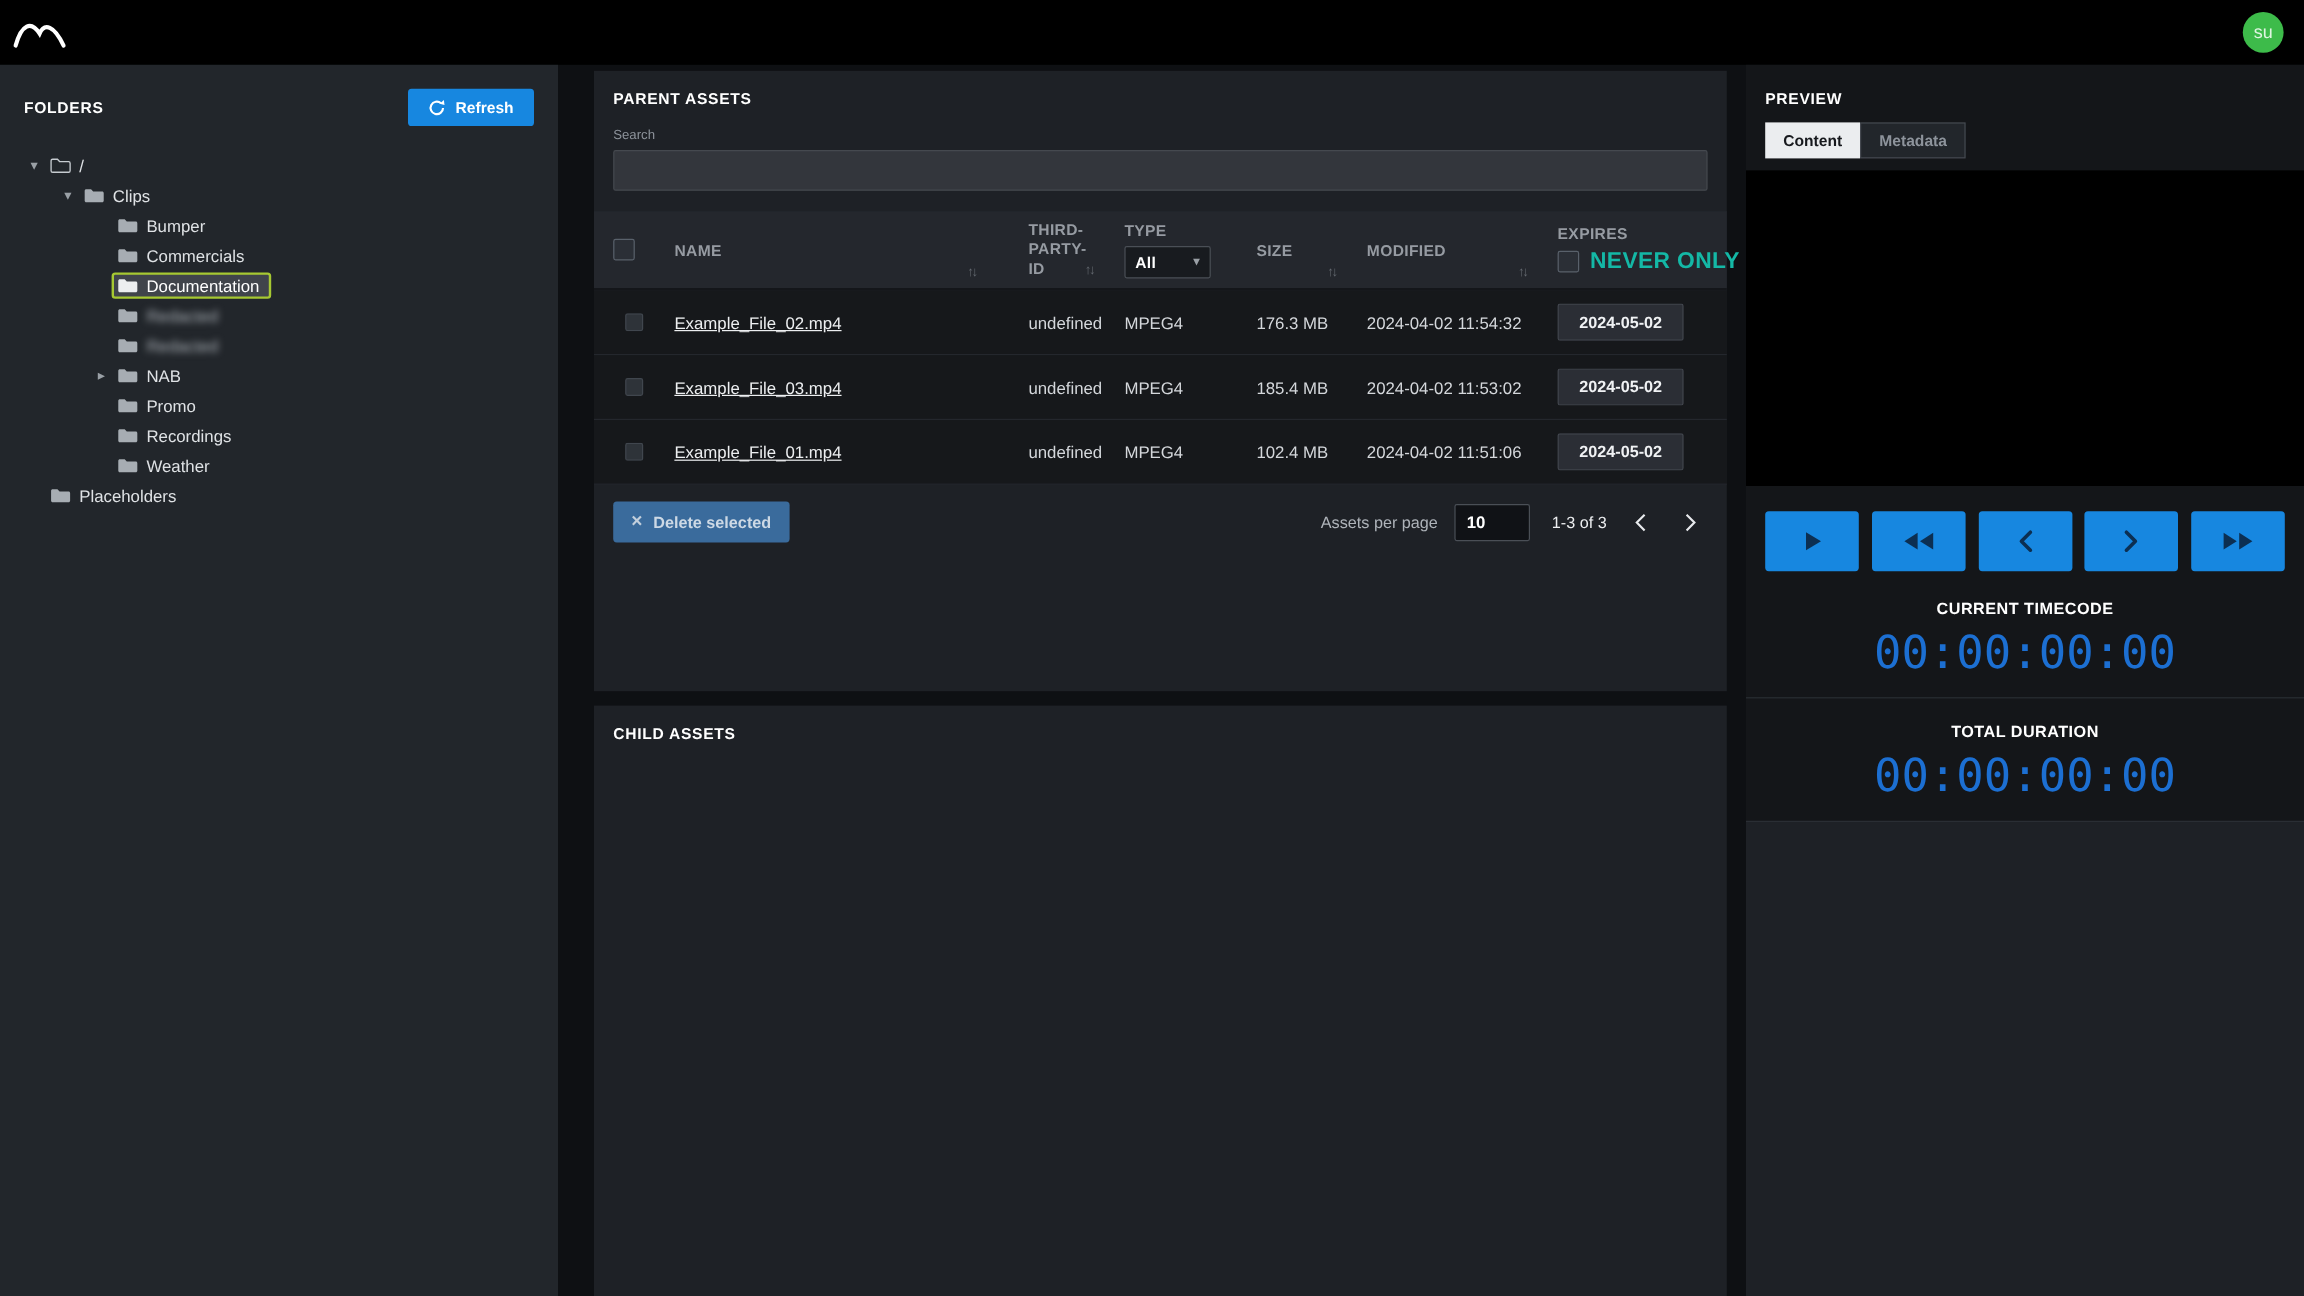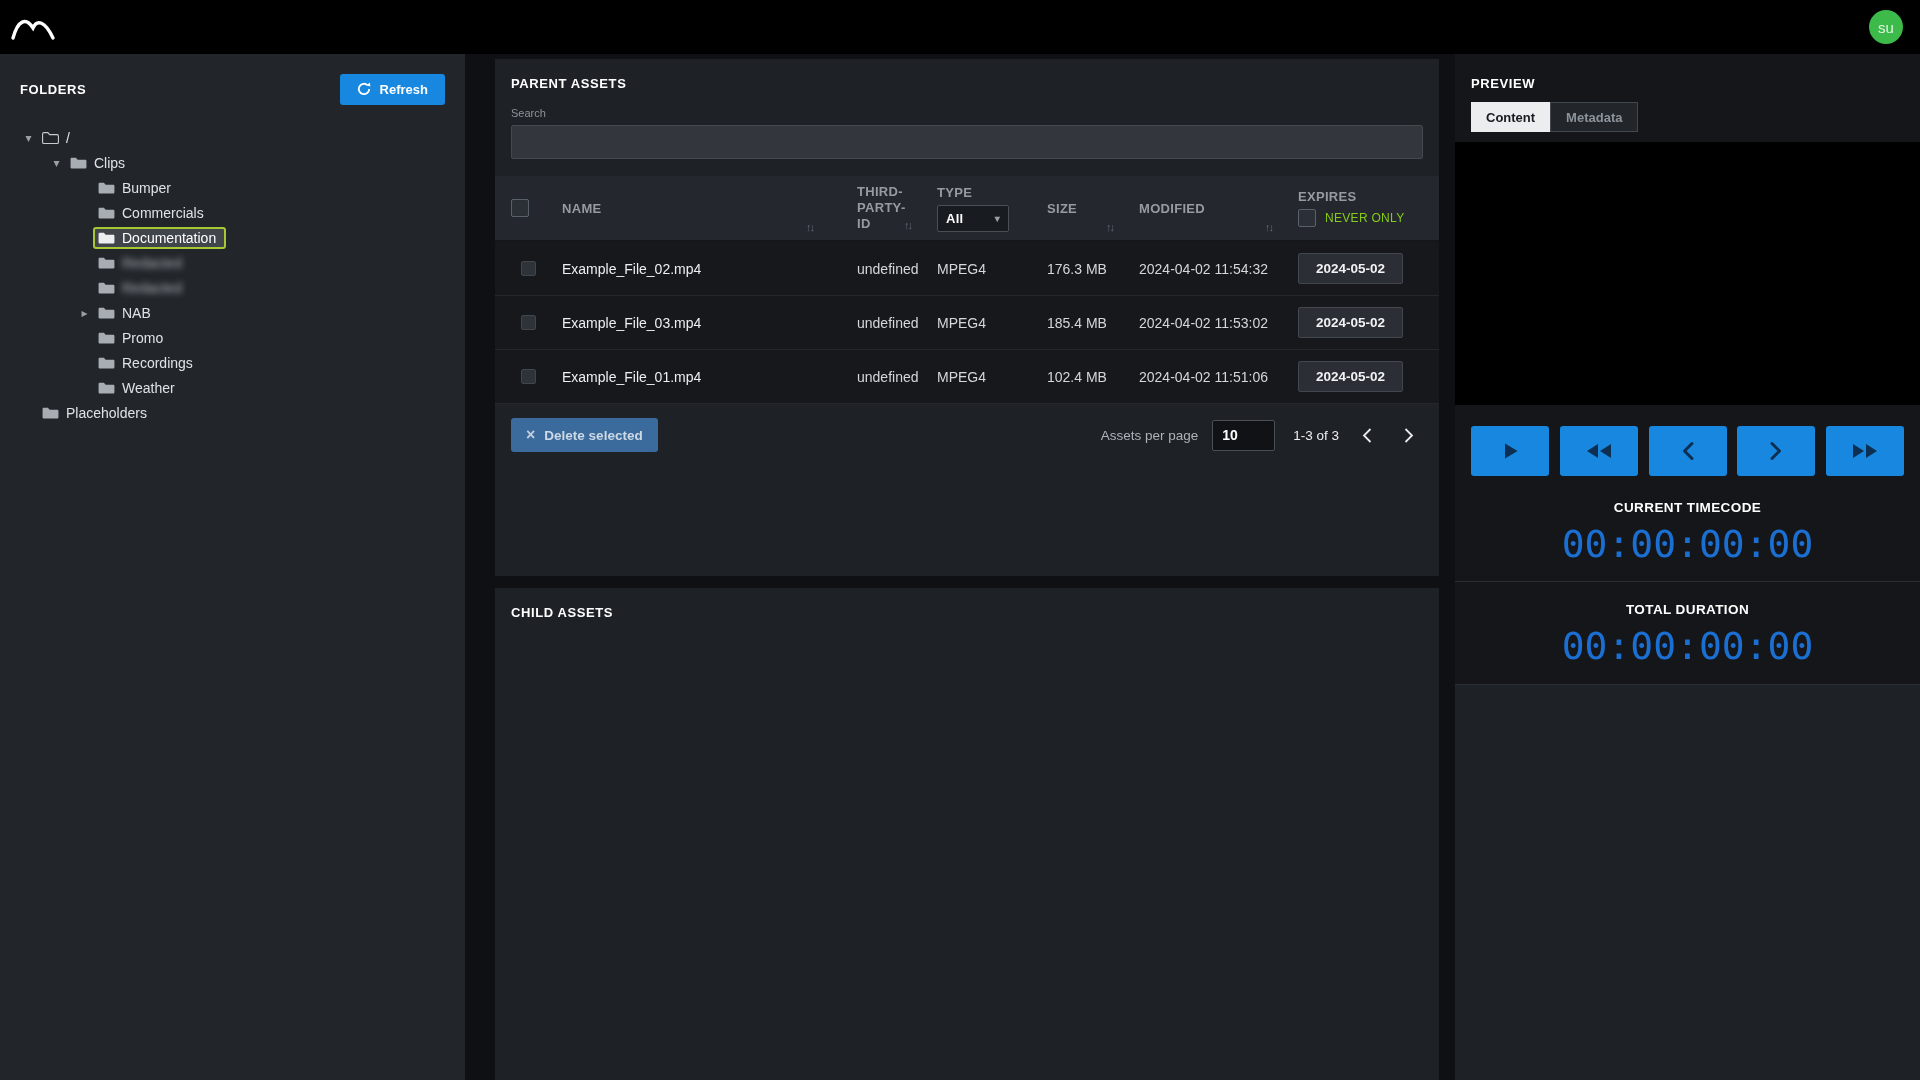--- a/index.html
+++ b/index.html
@@ -15,21 +15,21 @@
 .nav-item.active{color:#fff;}
 .nav-item.active::after{content:"";position:absolute;left:21px;right:21px;bottom:0;height:3px;background:#1787e0;}
 .avatar{margin-left:auto;align-self:center;margin-right:17px;width:34px;height:34px;border-radius:50%;background:#3dbb4a;color:#dff5e1;display:flex;align-items:center;justify-content:center;font-size:15px;cursor:pointer;flex-shrink:0;}
 
 .layout{display:flex;height:calc(100% - 54px);}
 
 
 .folders-panel{width:465px;flex-shrink:0;background:#22262b;display:flex;flex-direction:column;}
 .folders-header{display:flex;align-items:center;justify-content:space-between;padding:20px 20px 8px 20px;}
 .panel-title{font-size:13px;font-weight:bold;letter-spacing:.6px;color:#fff;}
-.refresh-button{display:flex;align-items:flex-start;gap:9px;background:#1787e0;color:#fff;border:none;border-radius:3px;font-size:13px;font-weight:bold;padding:8px 17px;cursor:pointer;}
+.refresh-button{display:flex;align-items:flex-end;gap:9px;background:#1787e0;color:#fff;border:none;border-radius:3px;font-size:13px;font-weight:bold;padding:8px 17px;cursor:pointer;}
 .tree{padding-top:12px;}
 .tree-item{display:flex;align-items:center;height:25px;cursor:pointer;width:max-content;padding-right:12px;}
 .tree-caret{width:17px;text-align:center;color:#9aa0a6;font-size:12px;flex-shrink:0;}
 .tree-inner{display:flex;align-items:center;gap:6px;padding:1px 8px 1px 2px;border:2px solid transparent;border-radius:3px;}
 .folder-icon{display:inline-flex;width:19px;flex-shrink:0;}
 .folder-icon svg path{fill:#a7adb3;}
 .folder-icon.outline svg path{fill:none;stroke:#c6cbd0;stroke-width:1.2;}
 .tree-label{font-size:14px;color:#dfe2e5;white-space:nowrap;}
 .tree-item.selected .tree-inner{background:#40444b;border-color:#a6c832;}
 .tree-item.selected .tree-label{color:#fff;}
@@ -49,25 +49,25 @@
 .cb-cell{justify-content:center;padding-left:0;display:flex;align-items:center;}
 .checkbox{width:18px;height:18px;background:#2b2f36;border:1px solid #59616b;border-radius:2px;display:inline-block;cursor:pointer;flex-shrink:0;}
 .row-checkbox{width:15px;height:15px;background:#2e3339;border:1px solid #40464e;}
 .sort{position:absolute;right:8px;bottom:7px;color:#646970;font-size:11px;font-weight:normal;letter-spacing:-2px;cursor:pointer;}
 .th-name .sort{right:26px;}
 .th-tpid{line-height:1.25;padding-right:14px;}
 .th-col{flex-direction:column;align-items:flex-start;justify-content:center;gap:5px;}
 .type-select{width:72px;height:27px;background:#181b1f;border:1px solid #4a4f56;border-radius:2px;color:#fff;font-size:13px;font-weight:bold;display:flex;align-items:center;justify-content:space-between;padding:0 8px;cursor:pointer;}
 .dd-caret{color:#9aa0a6;font-size:10px;}
 .never-row{display:flex;align-items:center;gap:9px;}
-.never-label{color:#84cc16;font-size:12px;font-weight:normal;white-space:nowrap;}
+.never-label{color:#14b8a6;font-size:19px;font-weight:bold;white-space:nowrap;}
 
 .trow{height:54px;background:#16181b;border-bottom:1px solid #24272d;align-items:center;cursor:pointer;}
 .td{padding-left:18px;font-size:14px;color:#d4d7db;white-space:nowrap;overflow:hidden;}
-.td-name{color:#edeff1;}
+.td-name{color:#edeff1;text-decoration:underline;}
 .expires-chip{display:inline-block;background:#2b2e35;border:1px solid #42464e;border-radius:2px;color:#f0f2f4;font-weight:bold;font-size:13.5px;padding:7px 17px;cursor:pointer;}
 
 .table-footer{display:flex;align-items:center;padding:14px 16px;}
 .delete-button{display:flex;align-items:center;gap:9px;background:#3a6b9c;border:none;border-radius:3px;color:#cdd9e5;font-size:13.5px;font-weight:bold;padding:9px 15px;cursor:pointer;}
 .x-icon{font-size:16px;line-height:1;color:#c2cfdc;}
 .footer-right{margin-left:auto;display:flex;align-items:center;gap:14px;}
 .per-page-label{color:#aeb3b9;font-size:13.5px;}
 .per-page-input{width:63px;height:31px;background:#101216;border:1px solid #4a4f56;border-radius:2px;color:#fff;font-size:14px;font-weight:bold;padding:0 9px;outline:none;}
 .range-text{color:#eceef0;font-size:13.5px;margin-left:4px;}
 .page-btn{background:none;border:none;cursor:pointer;display:flex;align-items:center;justify-content:center;width:28px;height:28px;}

